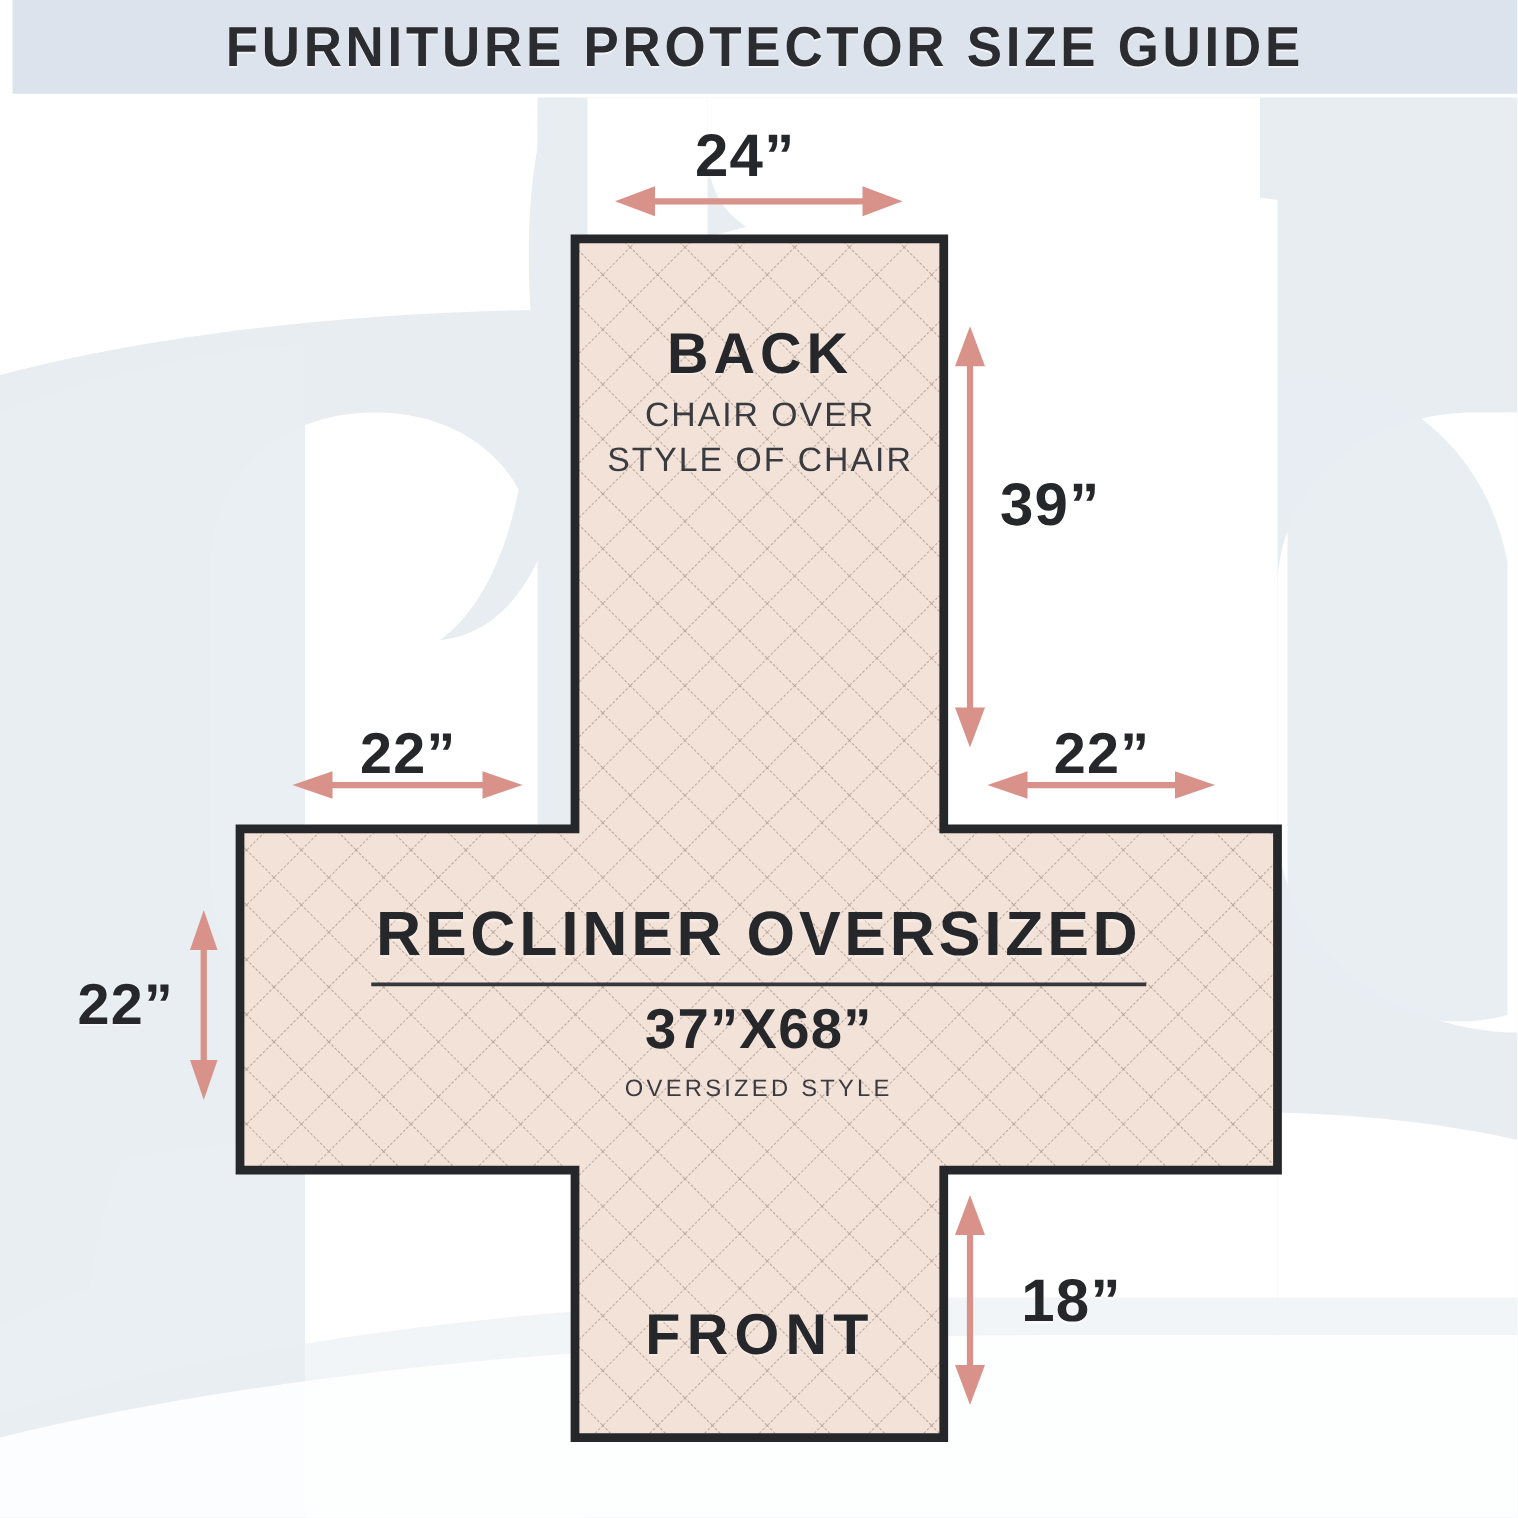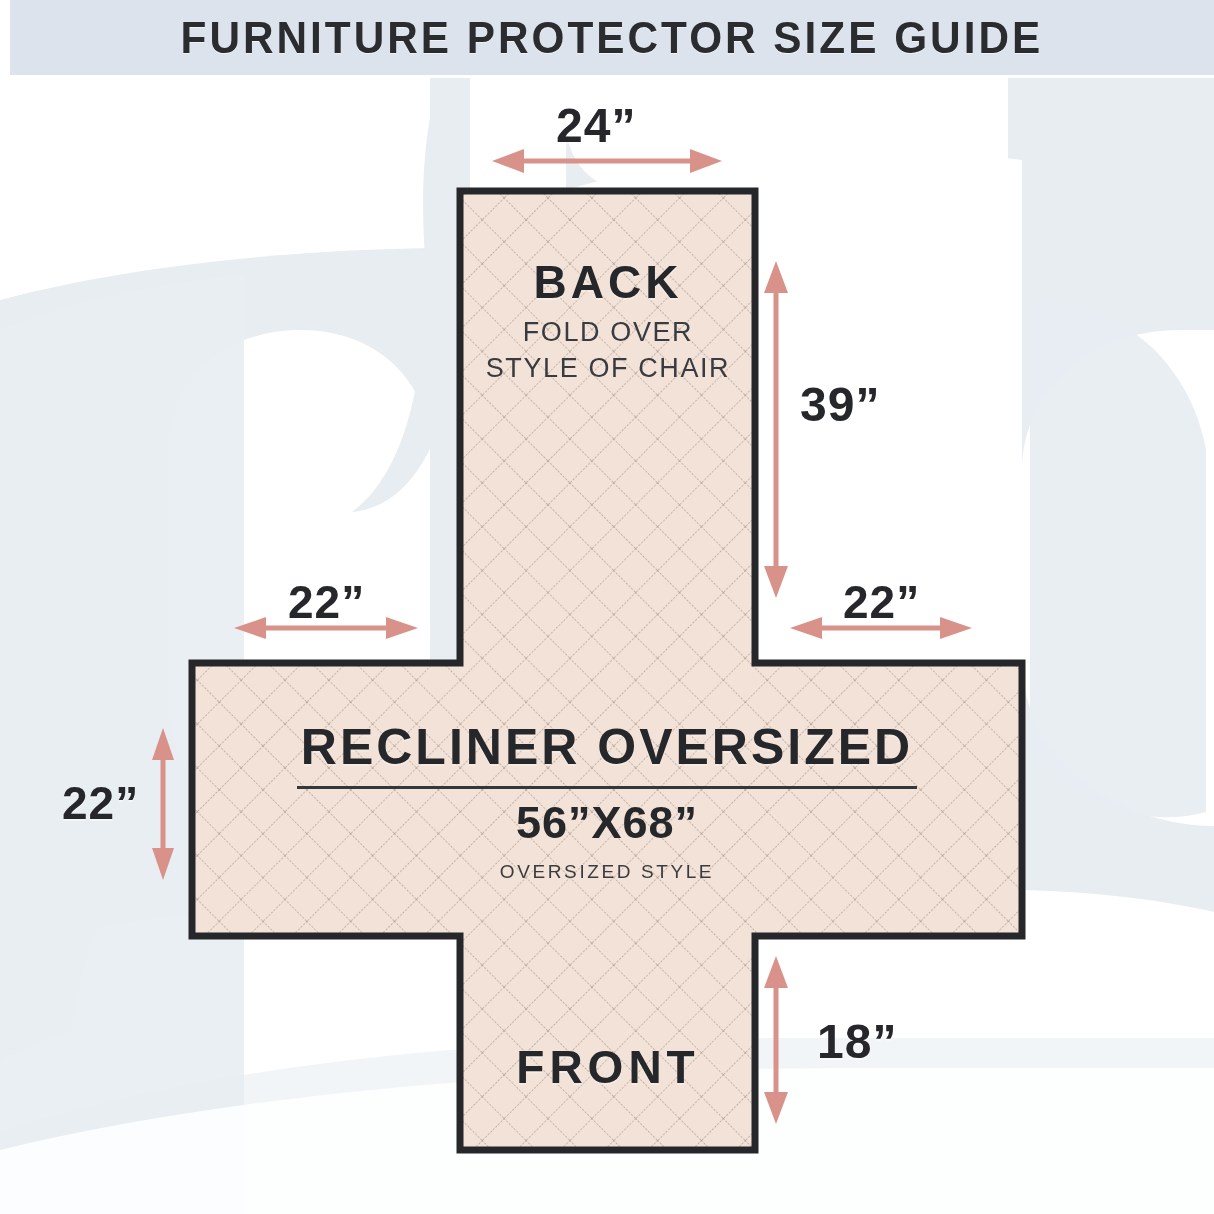--- a/index.html
+++ b/index.html
@@ -190,28 +190,28 @@
       </g>
     </g>
   </svg>
 
   <div id="header-band">
     <div id="header-title">FURNITURE PROTECTOR SIZE GUIDE</div>
   </div>
 
   <div class="ovl" id="back-label">BACK</div>
   <div class="ovl" id="back-sub">
-    <div>FOLD OVER</div>
+    <div>CHAIR OVER</div>
     <div>STYLE OF CHAIR</div>
   </div>
 
   <div class="ovl" id="center-block">
     <div id="center-title">RECLINER OVERSIZED</div>
     <div id="center-rule"></div>
-    <div id="center-dims">56”X68”</div>
+    <div id="center-dims">37”X68”</div>
     <div id="center-style">OVERSIZED STYLE</div>
   </div>
 
   <div class="ovl" id="front-label">FRONT</div>
 
   <div class="dim" id="dim-24">24”</div>
   <div class="dim" id="dim-39">39”</div>
   <div class="dim" id="dim-22-left">22”</div>
   <div class="dim" id="dim-22-right">22”</div>
   <div class="dim" id="dim-22-side">22”</div>

